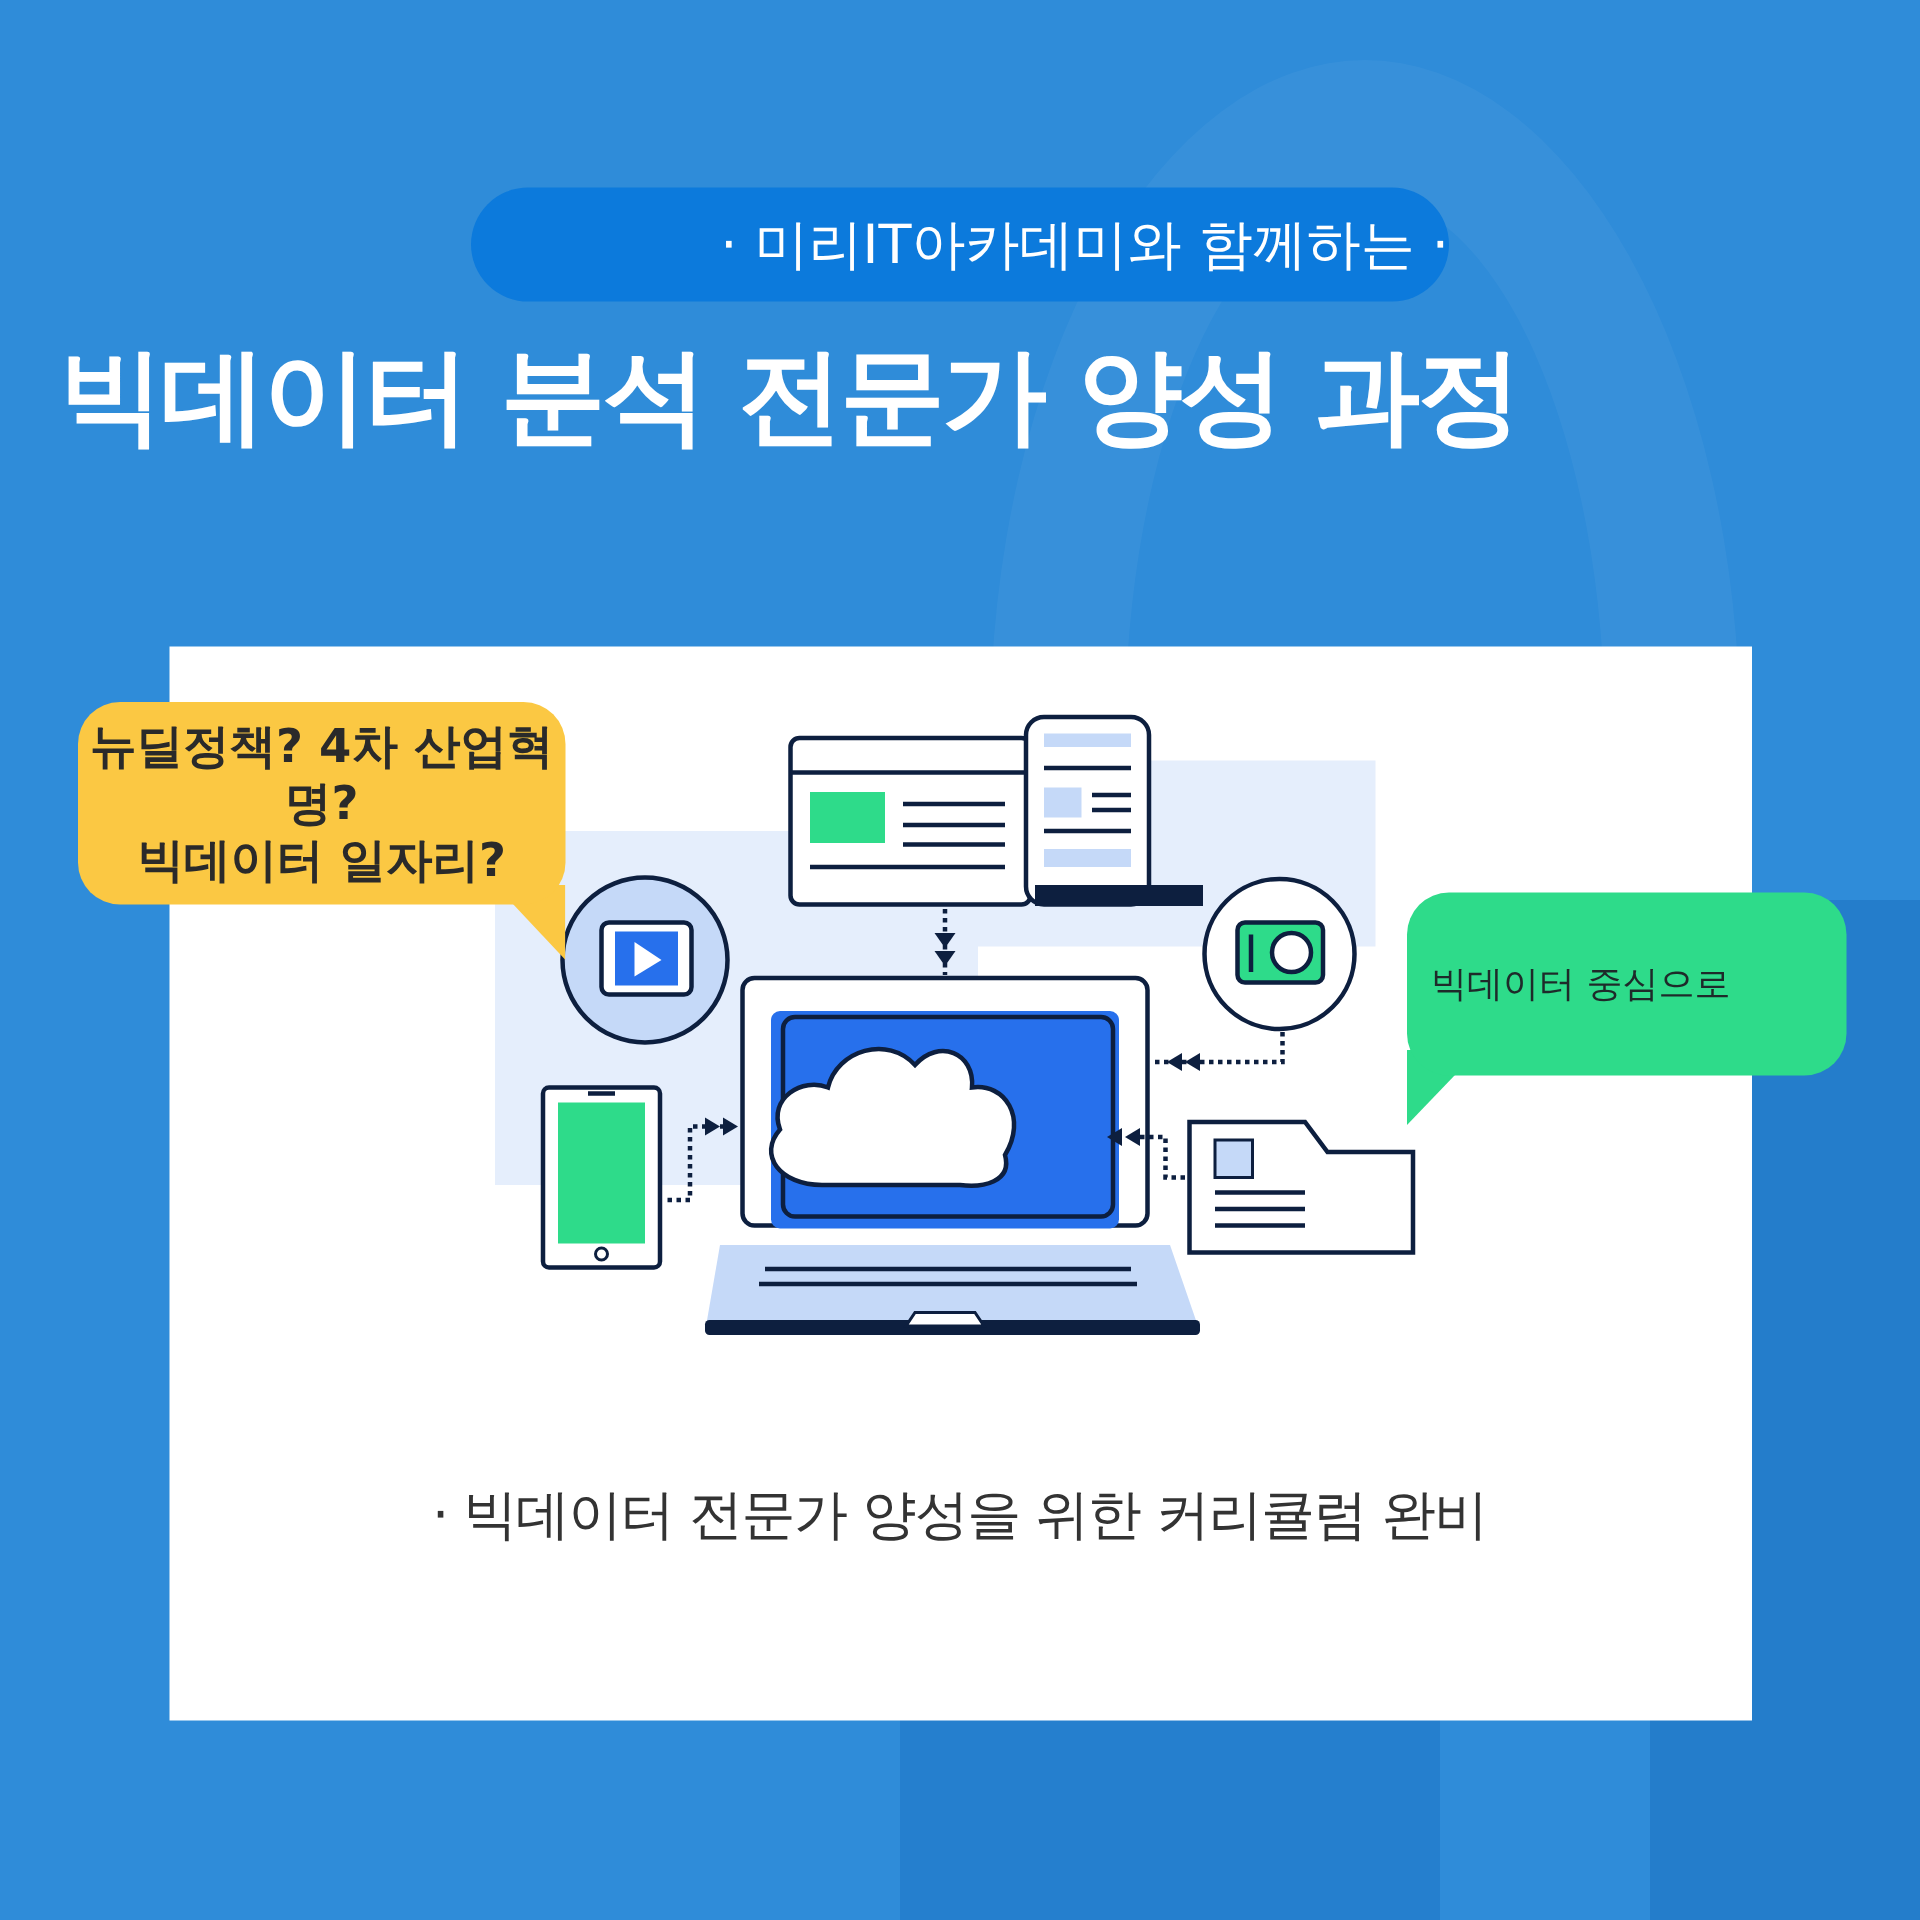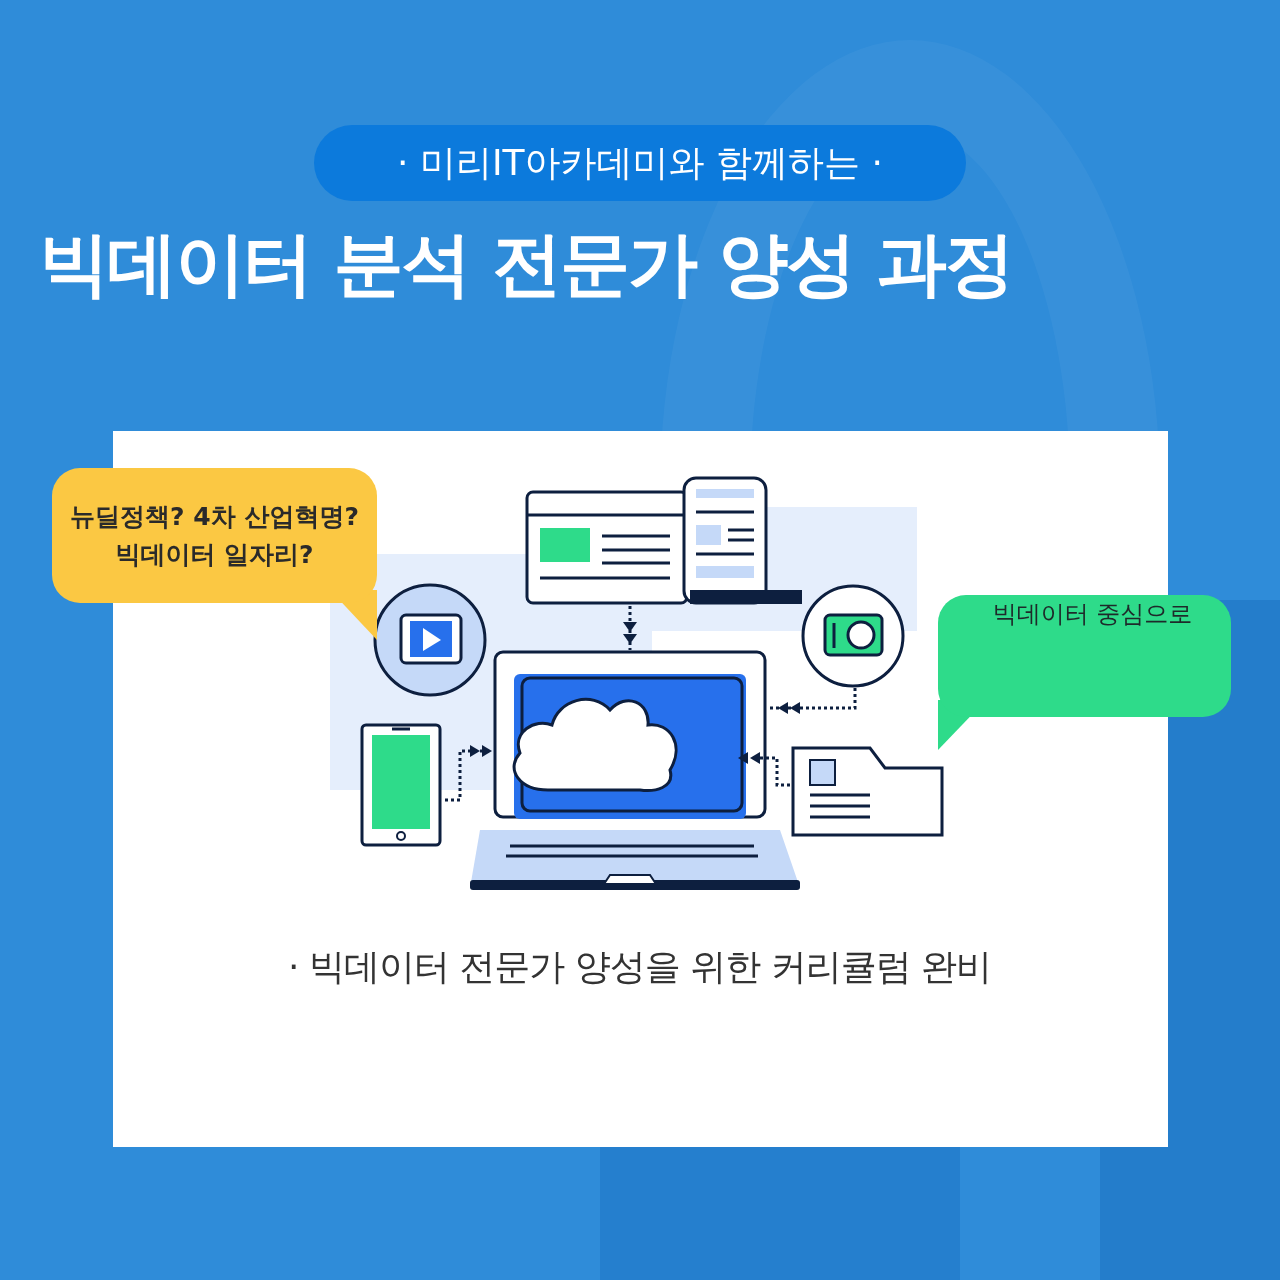--- a/index.html
+++ b/index.html
@@ -20,62 +20,62 @@
       right: 0; top: 600px; width: 180px; height: 680px;
       background: #1a6dbd; opacity: 0.5;
     }
     .bg-arc {
       position: absolute; right: 120px; top: 40px; width: 500px; height: 900px;
       border-radius: 50%; border: 90px solid rgba(255,255,255,0.04);
     }
     .subtitle-pill {
       position: absolute; left: 314px; top: 125px; width: 652px; height: 76px;
       border-radius: 38px; background: #0c7adc;
-      display: flex; align-items: center; justify-content: center;
+      display: flex; align-items: center; justify-content: flex-end;
       color: #fff; font-size: 36px; letter-spacing: 0px;
     }
     .main-title {
       position: absolute; left: 0; top: 218px; width: 1052px;
       text-align: center; color: #fff; font-weight: bold;
       font-size: 70px; line-height: 92px; letter-spacing: -2px;
     }
     .card {
       position: absolute; left: 113px; top: 431px; width: 1055px; height: 716px;
       background: #fff;
     }
     .bubble {
       position: absolute; font-weight: bold; color: #2a2a2a;
-      font-size: 25px; line-height: 38px; text-align: center;
+      font-size: 31px; line-height: 38px; text-align: center;
     }
     .bubble-yellow {
       left: 52px; top: 468px; width: 325px; height: 135px;
       background: #fbc843; border-radius: 28px 28px 28px 28px;
       display: flex; flex-direction: column; justify-content: center;
     }
     .bubble-yellow-tail {
       position: absolute; left: 330px; top: 590px; width: 47px; height: 50px;
       background: #fbc843; clip-path: polygon(0 0, 100% 0, 100% 100%);
     }
     .bubble-green {
       left: 938px; top: 595px; width: 293px; height: 122px;
       background: #2edb8a; border-radius: 28px;
       text-align: left; padding-left: 16px;
-      display: flex; flex-direction: row; justify-content: center;
+      display: flex; flex-direction: column; justify-content: center;
       font-weight: normal; font-size: 24px; color: #1e2a2a;
     }
     .bubble-green-tail {
       position: absolute; left: 938px; top: 700px; width: 48px; height: 50px;
       background: #2edb8a; clip-path: polygon(0 0, 100% 0, 0 100%);
     }
     .illust { position: absolute; left: 330px; top: 470px; width: 620px; height: 440px; }
     .bullets {
       position: absolute; left: 288px; top: 938px; width: 720px;
       color: #333; font-size: 36px; line-height: 57px; letter-spacing: -1px;
     }
-    .bullets li { list-style: none; }
+    .bullets li { list-style: none; margin-top: 44px; }
   </style>
 </head>
 <body>
 
 <div class="bg-arc"></div>
 <div class="bg-shape bg-person"></div>
 <div class="bg-shape bg-right"></div>
 
 <div class="subtitle-pill">
   <span>· 미리IT아카데미와 함께하는 ·</span>

